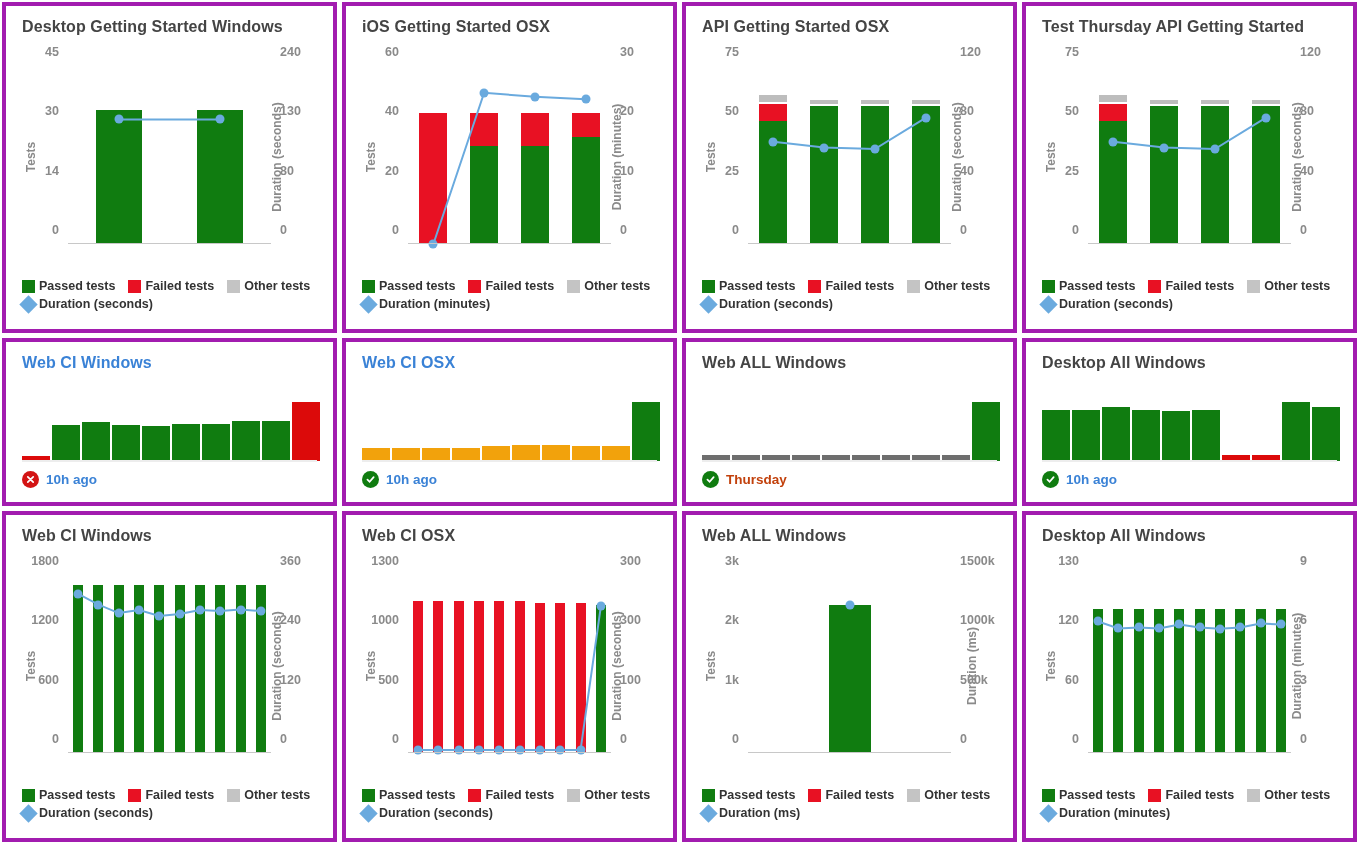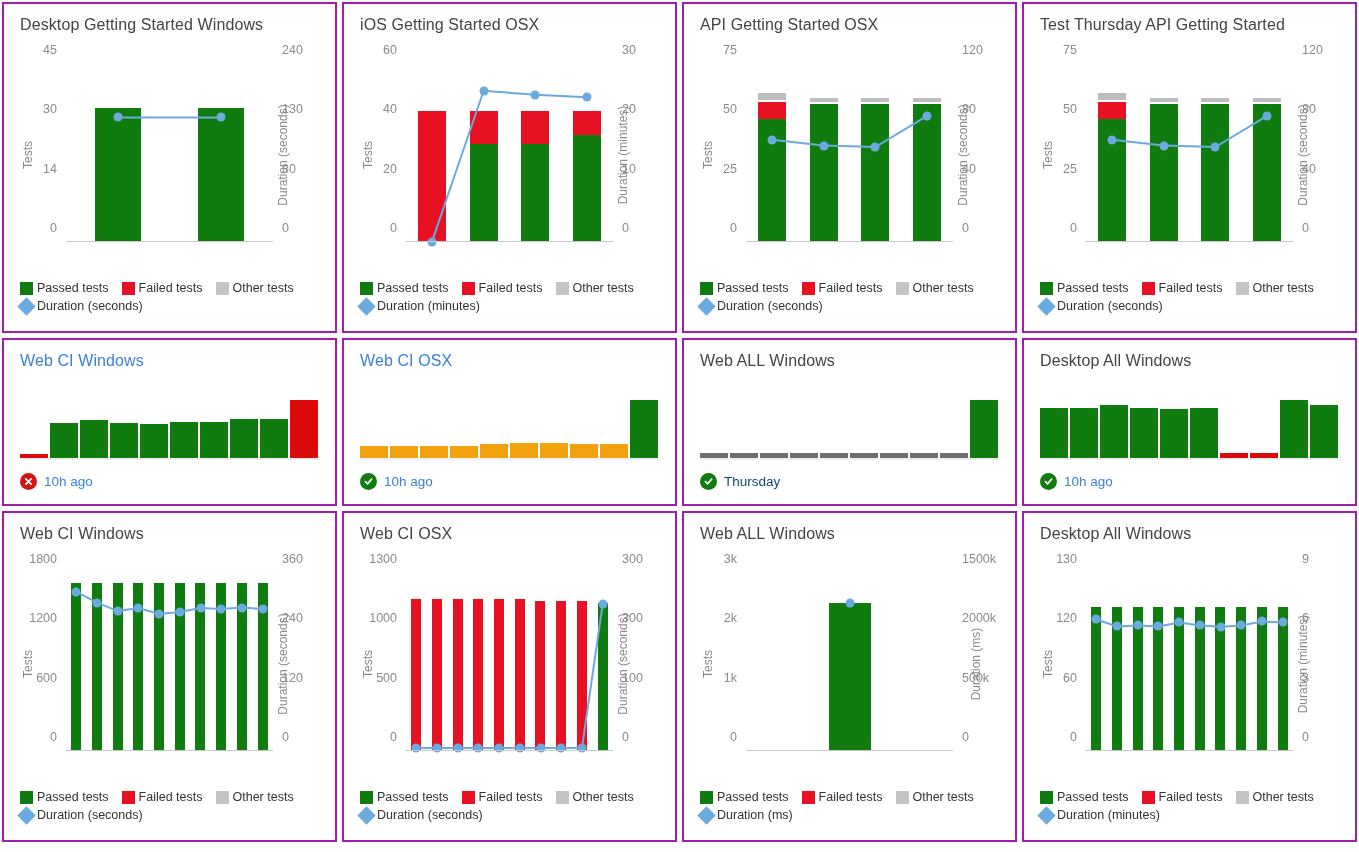--- a/index.html
+++ b/index.html
@@ -15,24 +15,25 @@
     width: 1359px; height: 852px;
     display: flex; flex-direction: column;
     gap: 5px;
     padding: 2px 2px 0 2px;
   }
   .grid-row { display: flex; gap: 5px; width: 100%; }
   .row-tall { height: 331px; }
   .row-short { height: 168px; }
   .card {
     background: #ffffff;
-    border: 2px solid #a21caf;
+    border: 4px solid #a21caf;
     flex: 1 1 0;
     position: relative;
     overflow: hidden;
+    font-weight: bold;
   }
   .card-title {
     position: absolute;
     left: 16px; top: 12px;
     font-size: 16px;
     color: #444444;
     white-space: nowrap;
     letter-spacing: .1px;
   }
   .card-title.link { color: #3a82d6; }
@@ -126,21 +127,21 @@
   }
   .status-icon {
     width: 17px; height: 17px; border-radius: 50%;
     display: flex; align-items: center; justify-content: center;
     flex: 0 0 auto;
   }
   .status-icon.fail { background: #d31414; }
   .status-icon.pass { background: #107c10; }
   .status-icon svg { display: block; }
   .status-text.link { color: #3a82d6; }
-  .status-text.plain { color: #0c4a6e; }
+  .status-text.plain { color: #c2410c; }
 </style>
 </head>
 <body>
 
 <div id="dashboard">
     <div class="grid-row row-tall">
       <div class="card">
         <div class="card-title">Desktop Getting Started Windows</div>
         <div class="chart-area">
           <div class="plot">
@@ -702,21 +703,21 @@
       <div class="card">
         <div class="card-title">Web ALL Windows</div>
         <div class="chart-area">
           <div class="plot">
             <div class="ytick left" style="bottom: 0%;">0</div>
             <div class="ytick left" style="bottom: 33.3333%;">1k</div>
             <div class="ytick left" style="bottom: 66.6667%;">2k</div>
             <div class="ytick left" style="bottom: 100%;">3k</div>
             <div class="ytick right" style="bottom: 0%;">0</div>
             <div class="ytick right" style="bottom: 33.3333%;">500k</div>
-            <div class="ytick right" style="bottom: 66.6667%;">2000k</div>
+            <div class="ytick right" style="bottom: 66.6667%;">1000k</div>
             <div class="ytick right" style="bottom: 100%;">1500k</div>
             <div class="bars">
               <div class="bar-col" style="width: 42px;">
                 <div class="seg passed" style="height: 83.3333%;"></div>
               </div>
             </div>
             <div class="linelayer">
               <svg viewBox="0 0 100 100" preserveAspectRatio="none"></svg>
             </div>
             <div class="linelayer">

